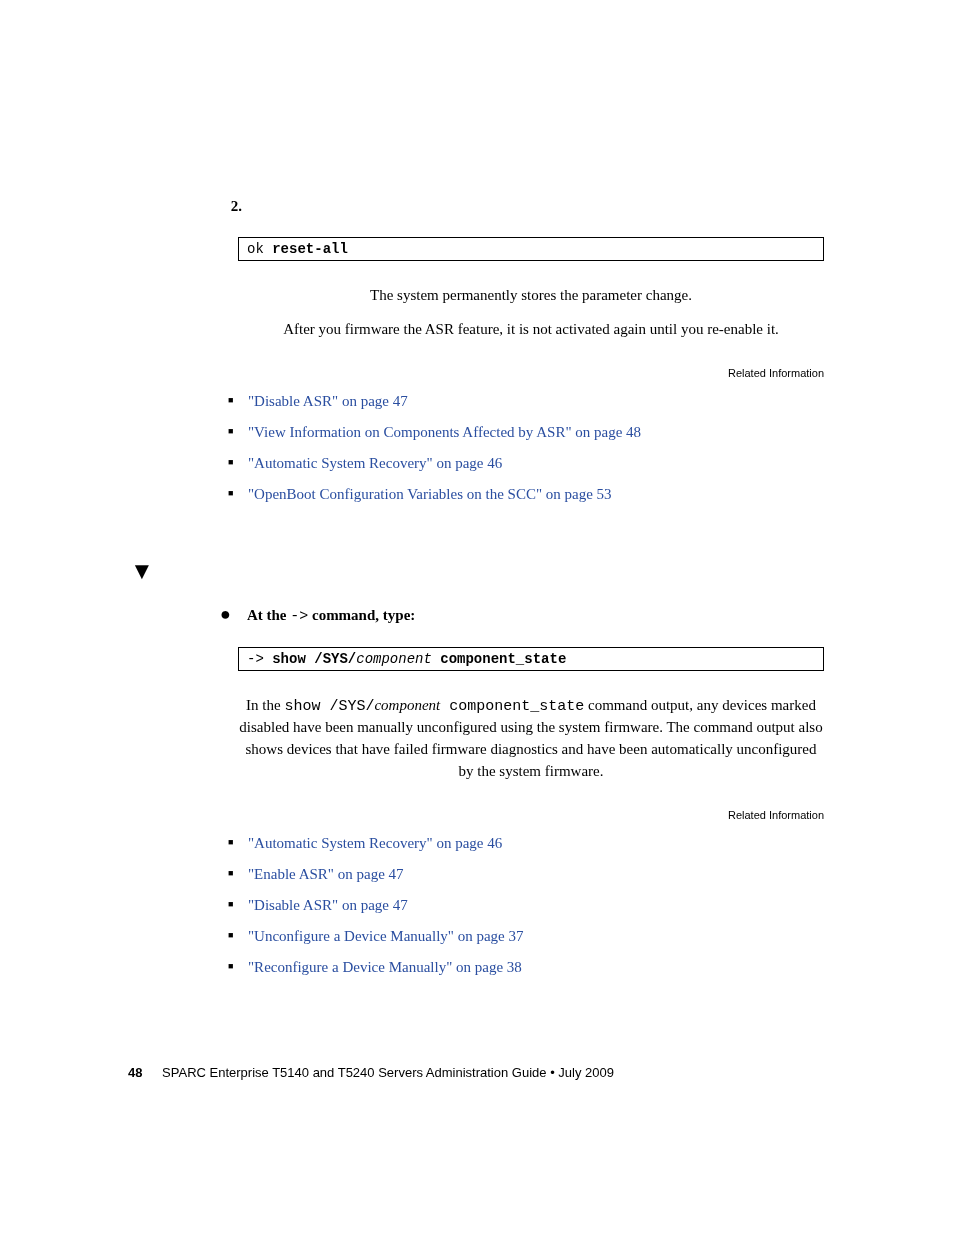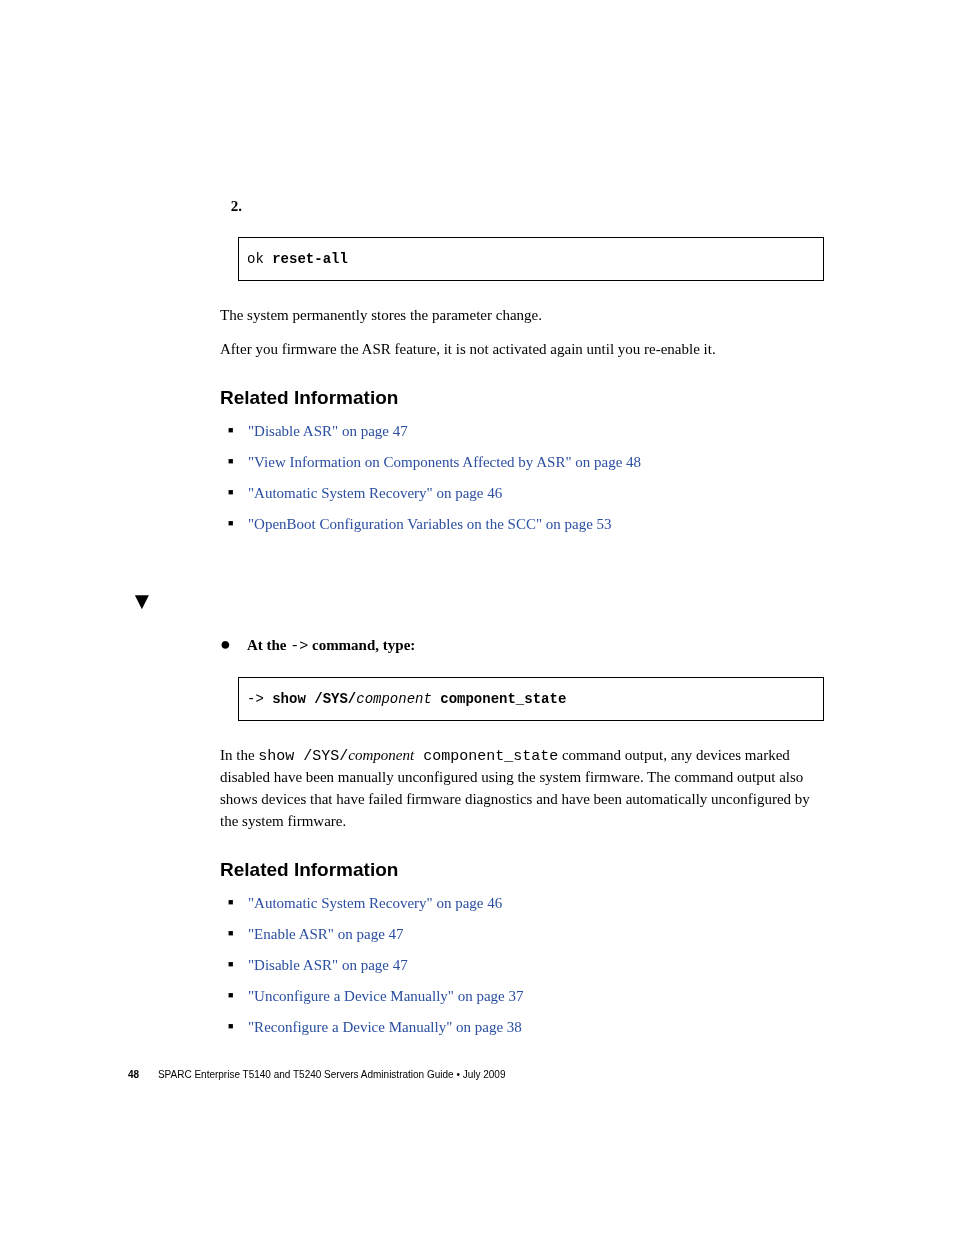--- a/index.html
+++ b/index.html
@@ -25,47 +25,50 @@
     font-weight: bold;
     font-size: 15px;
   }
   .step-num {
     width: 22px;
     text-align: right;
     margin-right: 6px;
   }
   .codebox {
     border: 1px solid #000;
-    padding: 13px 8px;
+    padding: 3px 8px;
     font-family: "Courier New", monospace;
     font-size: 14px;
     margin-bottom: 24px;
     margin-left: 18px;
   }
   .code-prompt {
     font-weight: normal;
   }
   .code-bold {
     font-weight: bold;
   }
   .code-italic {
     font-style: italic;
     font-weight: normal;
   }
   .para {
     font-size: 15px;
+    margin-left: 18px;
     margin-bottom: 12px;
     line-height: 1.45;
+    text-align: center;
   }
   .subheading {
     font-family: Helvetica, Arial, sans-serif;
-    font-weight: bold;
-    font-size: 19px;
+    font-weight: normal;
+    font-size: 11px;
     margin-top: 26px;
     margin-bottom: 12px;
+    text-align: right;
   }
   ul.related {
     list-style: none;
     padding-left: 0;
     margin: 0 0 40px 0;
   }
   ul.related li {
     position: relative;
     padding-left: 28px;
     margin-bottom: 10px;
@@ -119,21 +122,21 @@
   }
   .bullet-step .mono {
     font-family: "Courier New", monospace;
     font-weight: normal;
   }
   .footer {
     position: absolute;
     bottom: 155px;
     left: 128px;
     font-family: Helvetica, Arial, sans-serif;
-    font-size: 10px;
+    font-size: 13px;
   }
   .footer .pgnum {
     font-weight: bold;
     margin-right: 16px;
   }
 </style>
 </head>
 <body>
 
 <div class="page">

